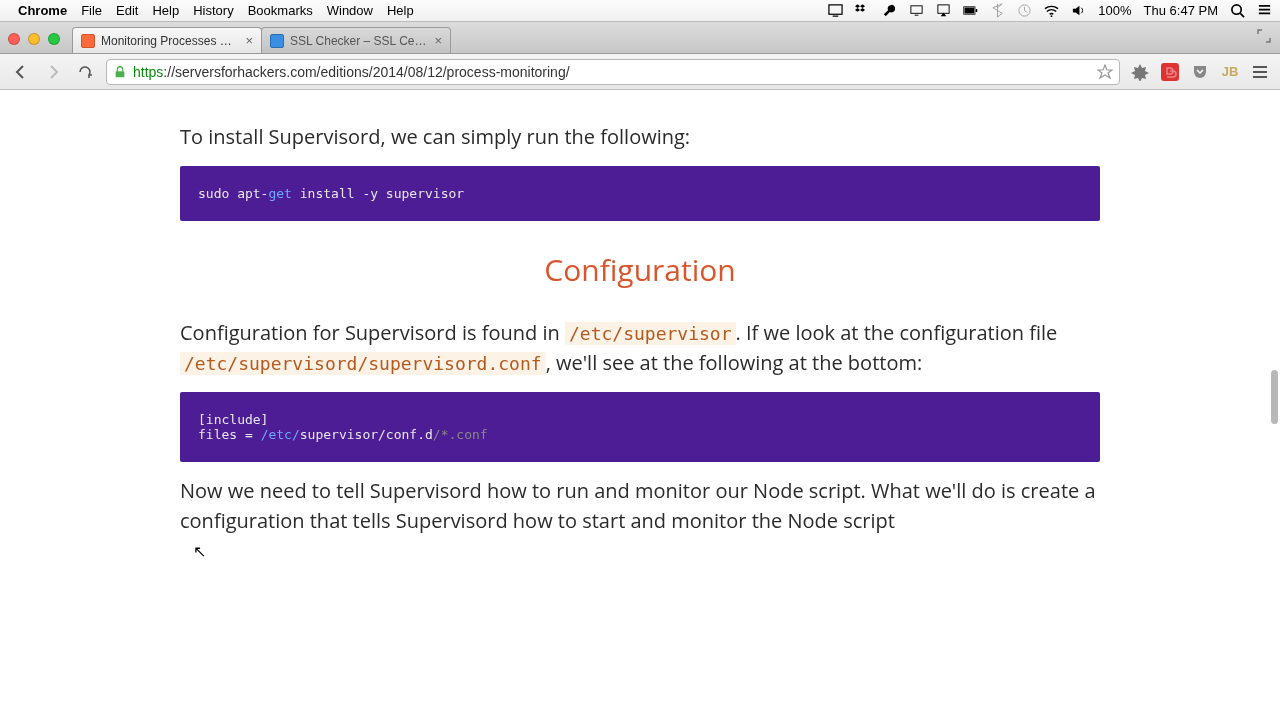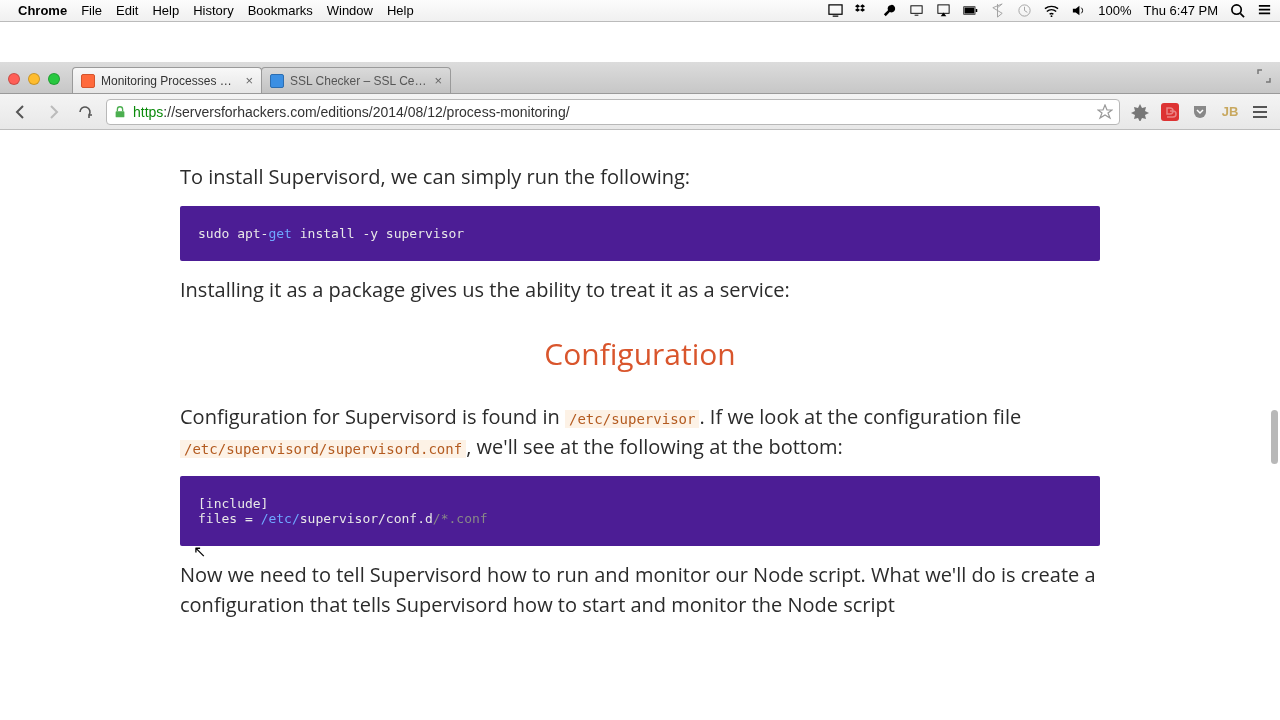--- a/index.html
+++ b/index.html
@@ -9,21 +9,21 @@
 .menubar { height:22px; background:linear-gradient(#fcfcfc,#f0f0f0); border-bottom:1px solid #bbb; display:flex; align-items:center; font-size:13px; padding:0 8px; color:#000; }
 .menubar .apple { font-size:15px; margin-right:10px; }
 .menubar .appname { font-weight:600; margin-right:14px; }
 .menubar .mitem { margin-right:14px; }
 .menubar-spacer { flex:1; }
 .menubar .right { display:flex; align-items:center; gap:12px; font-size:13px; }
 .menubar .right svg, .menubar .right .ico { width:15px; height:15px; display:inline-block; }
 
 
 .window { height:698px; background:#fff; position:relative; }
-.tabstrip { height:32px; background:linear-gradient(#dcdcdc,#c7c7c7); display:flex; align-items:flex-end; padding-left:8px; border-bottom:1px solid #9a9a9a; position:relative;margin-top:40px; }
+.tabstrip { height:32px; background:linear-gradient(#dcdcdc,#c7c7c7); display:flex; align-items:flex-end; padding-left:8px; border-bottom:1px solid #9a9a9a; position:relative; }
 .traffic { display:flex; align-items:center; gap:8px; margin-right:12px; margin-bottom:8px; }
 .traffic .dot { width:12px; height:12px; border-radius:6px; border:1px solid rgba(0,0,0,0.2); }
 .dot.red{background:#ff5f57;} .dot.yel{background:#febc2e;} .dot.grn{background:#28c840;}
 .tab { height:26px; display:flex; align-items:center; background:linear-gradient(#f8f8f8,#e6e6e6); border:1px solid #9a9a9a; border-bottom:none; border-radius:4px 4px 0 0; padding:0 8px; font-size:12px; color:#333; margin-right:-1px; max-width:190px; }
 .tab.inactive { background:linear-gradient(#dadada,#c2c2c2); color:#555; }
 .tab .favicon { width:14px; height:14px; margin-right:6px; border-radius:2px; }
 .tab .fav-orange{background:#ff6a3c;border:1px solid #d4552d;}
 .tab .fav-blue{background:#3b8fe3;border:1px solid #2c6db0;}
 .tab .title{overflow:hidden;text-overflow:ellipsis;white-space:nowrap;flex:1;}
 .tab .close{margin-left:6px;font-size:13px;color:#666;}
@@ -45,21 +45,21 @@
 
 
 .page { height:564px; overflow:auto; position:relative; }
 .page-inner { width:920px; margin:0 auto; padding:18px 0 60px; font-family:"Open Sans","Helvetica Neue",sans-serif; color:#2b2b2b; }
 .p-text { font-size:20px; line-height:1.5; margin:14px 0; }
 .codeblock { background:#4c1d95; color:#e8e8e8; font-family:Menlo,Consolas,monospace; font-size:13px; padding:20px 18px; margin:12px 0; border-radius:2px; white-space:pre; }
 .codeblock .kw{color:#6fa8ff;}
 .codeblock .path{color:#6fa8ff;}
 .codeblock .cmt{color:#888;}
 .h2 { text-align:center; color:#d9552c; font-size:30px; font-weight:400; margin:28px 0; }
-.inline-code { font-family:Menlo,Consolas,monospace; background:#fdf2e6; color:#b35a1f; padding:1px 4px; font-size:14px; }
+.inline-code { font-family:Menlo,Consolas,monospace; background:#fdf2e6; color:#b35a1f; padding:1px 4px; font-size:18px; }
 
 .scrollbar-ind { position:absolute; right:2px; top:280px; width:7px; height:54px; background:#b8b8b8; border-radius:4px; }
 
 .cursor { position:absolute; left:193px; top:542px; font-size:16px; pointer-events:none; z-index:50; }
 </style>
 </head>
 <body>
 
 <div class="menubar">
   <span class="apple"></span>
@@ -200,21 +200,20 @@
         </span>
     </div>
   </div>
 
   <div class="page">
     <div class="page-inner">
       <p class="p-text">To install Supervisord, we can simply run the following:</p>
 
       <div class="codeblock"><span>sudo apt-</span><span class="kw">get</span><span> install -y supervisor</span></div>
 
-      <p class="p-text">Installing it as a package gives us the ability to treat it as a service:</p>
 
 
       <h2 class="h2">Configuration</h2>
 
       <p class="p-text">
         <span>Configuration for Supervisord is found in </span><code class="inline-code">/etc/supervisor</code><span>. If we look at the configuration file </span><code class="inline-code">/etc/supervisord/supervisord.conf</code><span>, we'll see at the following at the bottom:</span>
       </p>
 
       <div class="codeblock"><span>[include]</span>
 <span>files = </span><span class="path">/etc/</span><span>supervisor/conf.d</span><span class="cmt">/*</span><span class="cmt">.conf</span></div>

